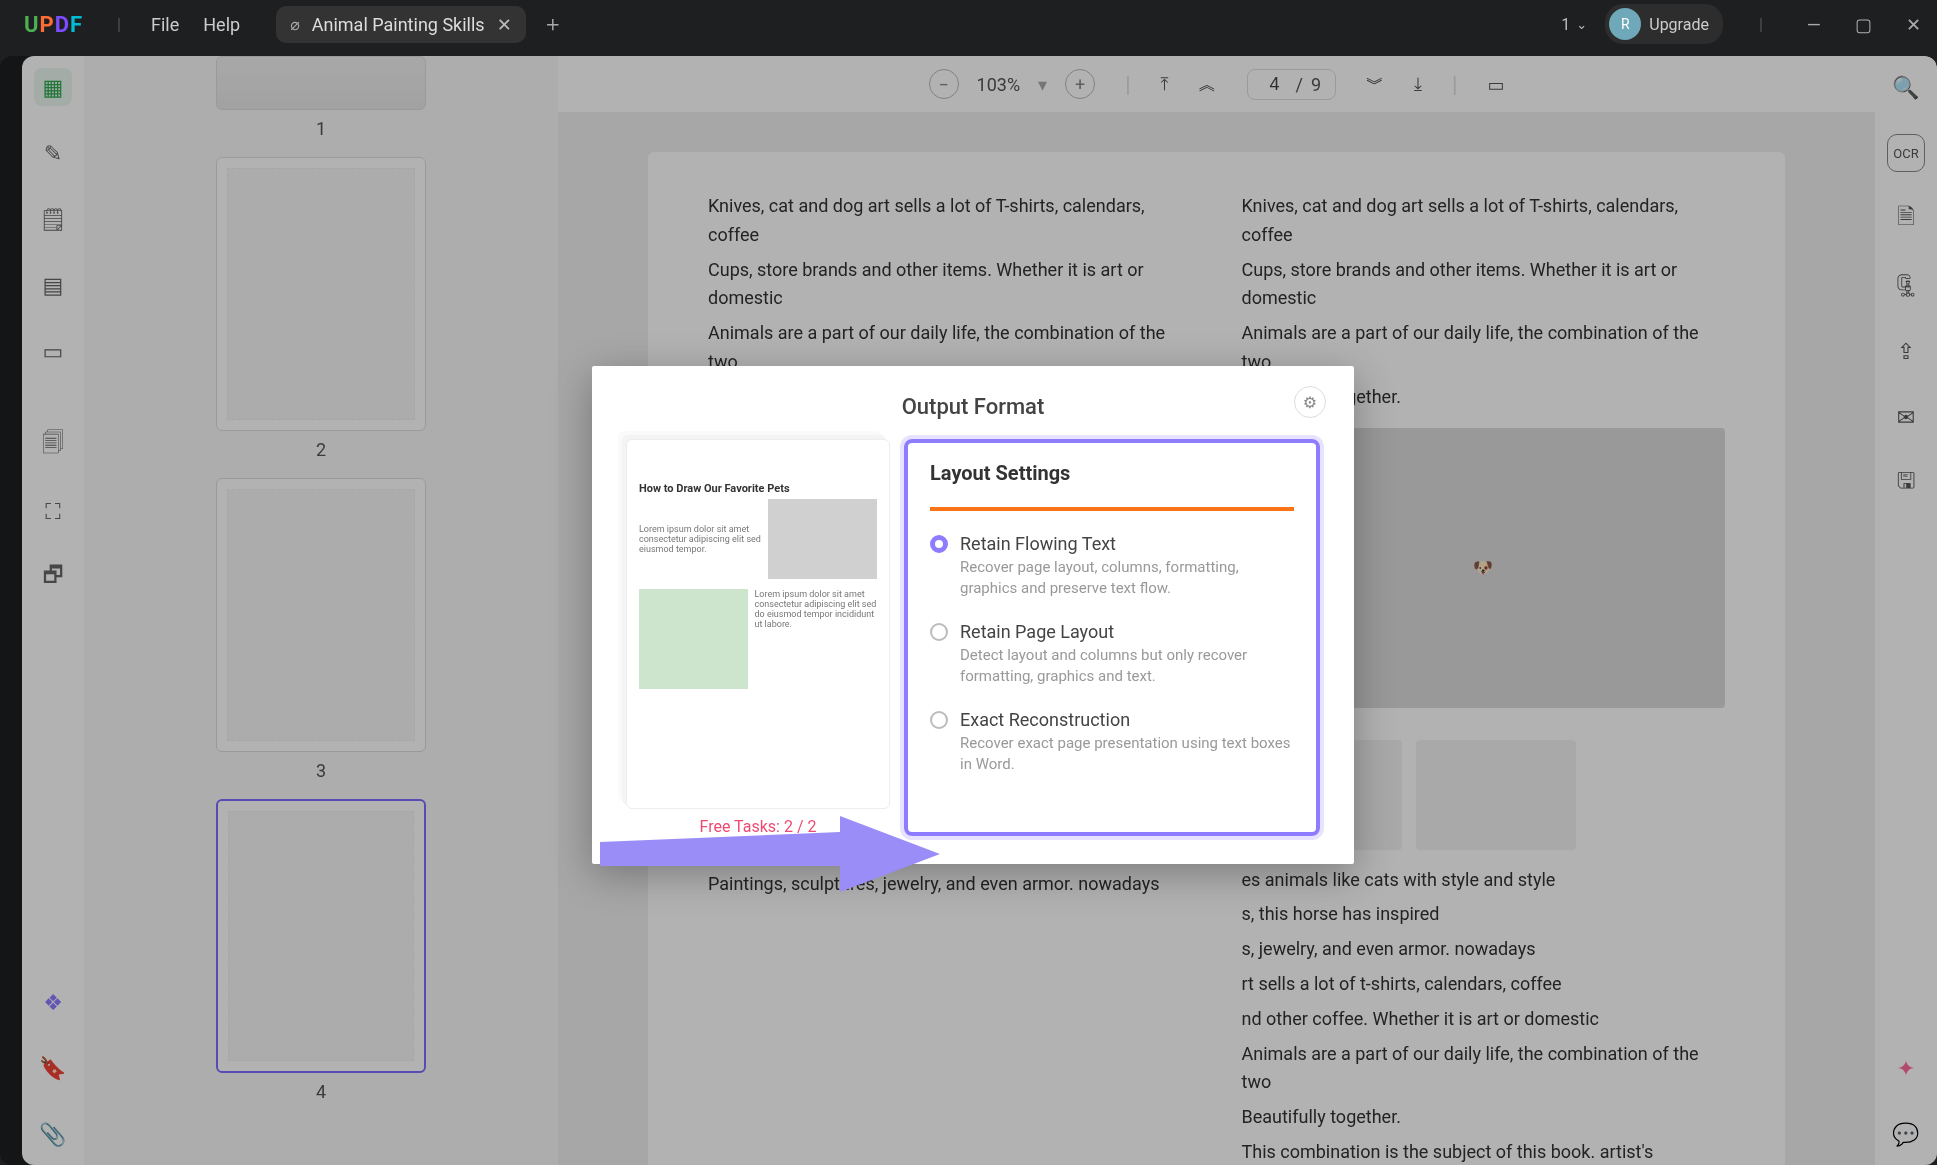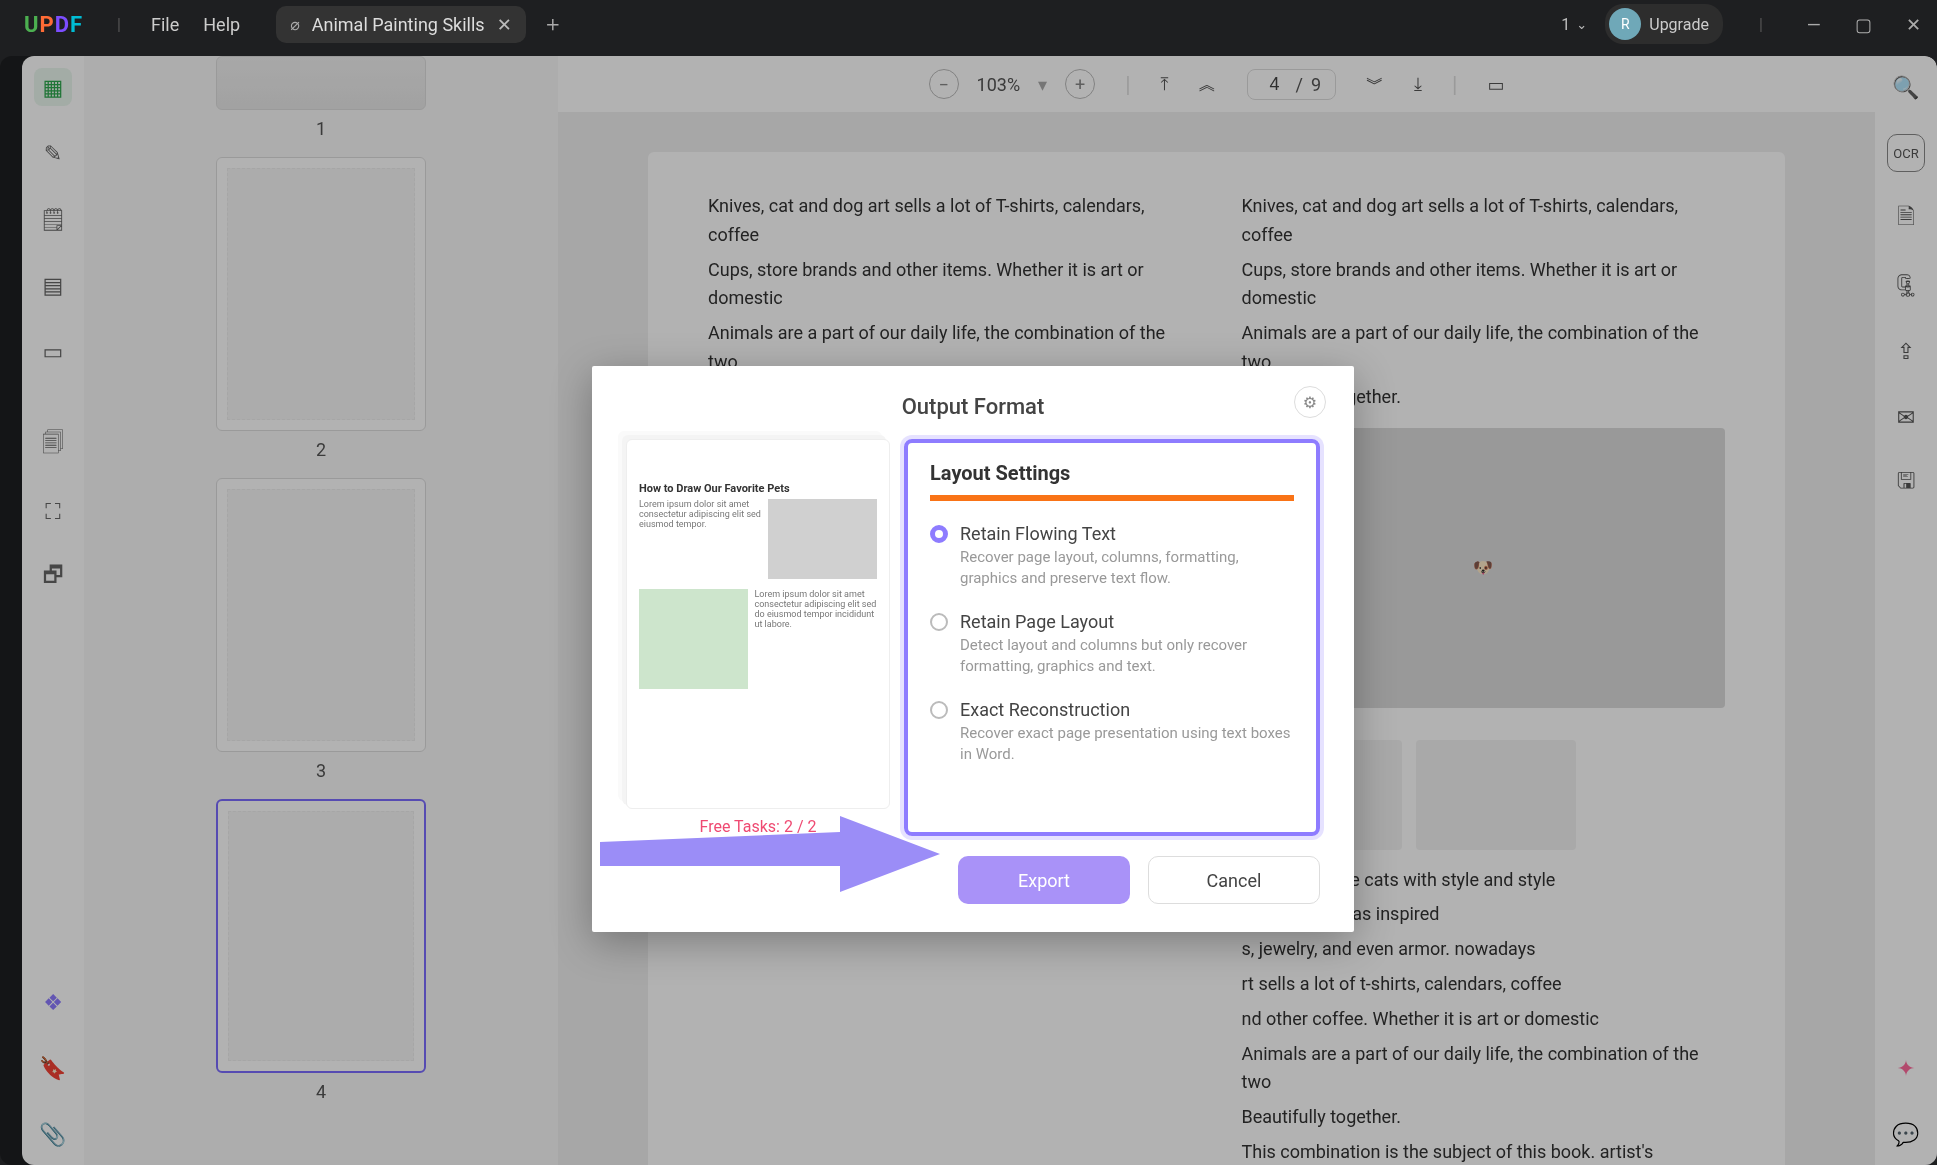--- a/index.html
+++ b/index.html
@@ -50,21 +50,21 @@
   .imgbox.small { height:110px; width:160px; display:inline-block; margin-right:14px; background:#f2f2f2;}
   .overlay { position:absolute; inset:0; background:rgba(0,0,0,0.30); }
   .dialog { position:absolute; left:592px; top:310px; width:762px; border-radius:2px; background:#fff; box-shadow:0 10px 40px rgba(0,0,0,0.3); padding:28px 34px; }
   .dialog h3 { text-align:center; font-size:22px; font-weight:500; color:#444; }
   .gear { position:absolute; right:28px; top:20px; width:32px; height:32px; border-radius:50%; border:1px solid #ddd; display:flex; align-items:center; justify-content:center; color:#888; }
   .dlg-body { display:flex; gap:14px; margin-top:20px; }
   .preview { width:264px; height:370px; background:#fff; border:1px solid #eee; border-radius:6px; position:relative; box-shadow:-4px -4px 0 #f4f4f4, -8px -8px 0 #fafafa; padding:12px; font-size:9px; color:#777; overflow:hidden;}
   .preview .pv-t { font-weight:700; color:#333; font-size:11px; margin:8px 0 4px;}
   .preview .pv-img { background:#d0d0d0; width:100%; }
   .layout-box { flex:1; border:4px solid #8e7cff; border-radius:8px; padding:18px 22px; box-shadow:0 0 0 4px rgba(142,124,255,0.22);}
-  .layout-box h4 { font-size:20px; font-weight:700; color:#333; padding-bottom:10px; border-bottom:6px solid #f97316; margin-bottom:14px;}
+  .layout-box h4 { font-size:20px; font-weight:700; color:#333; padding-bottom:22px; border-bottom:4px solid #f97316; margin-bottom:14px;}
   .opt { display:flex; gap:12px; padding:8px 0 14px; }
   .radio { width:18px; height:18px; border-radius:50%; border:2px solid #bbb; flex-shrink:0; margin-top:2px;}
   .radio.sel { border:5px solid #8e7cff; width:18px; height:18px;}
   .opt-label { font-size:18px; color:#444; }
   .opt-desc { font-size:15px; color:#999; margin-top:3px; line-height:1.4;}
   .free { text-align:center; color:#ef4a72; font-size:16px; margin-top:8px;}
   .dlg-btns { display:flex; justify-content:flex-end; gap:18px; margin-top:20px;}
   .btn { width:172px; height:48px; border-radius:10px; display:flex; align-items:center; justify-content:center; font-size:18px;}
   .btn.primary { background:#a992f8; color:#fff;}
   .btn.secondary { background:#fff; border:1px solid #ddd; color:#444;}
@@ -220,21 +220,21 @@
   <div class="overlay"></div>
 
   <div class="dialog">
     <h3>Output Format</h3>
     <div class="gear">⚙</div>
     <div class="dlg-body">
       <div>
         <div class="preview">
           <div style="height:22px;"></div>
           <div class="pv-t">How to Draw Our Favorite Pets</div>
-          <div style="display:flex;gap:6px;">
+          <div style="display:flex;gap:6px;align-items:center;">
             <div style="flex:1;">Lorem ipsum dolor sit amet consectetur adipiscing elit sed eiusmod tempor.</div>
             <div class="pv-img" style="width:46%;height:80px;"></div>
           </div>
           <div style="display:flex;gap:6px;margin-top:10px;">
             <div class="pv-img" style="width:46%;height:100px;background:#cde5cc;"></div>
             <div style="flex:1;">Lorem ipsum dolor sit amet consectetur adipiscing elit sed do eiusmod tempor incididunt ut labore.</div>
           </div>
         </div>
         <div class="free">Free Tasks: 2 / 2</div>
       </div>
@@ -256,24 +256,20 @@
         </div>
         <div class="opt">
           <div class="radio"></div>
           <div>
             <div class="opt-label">Exact Reconstruction</div>
             <div class="opt-desc">Recover exact page presentation using text boxes in Word.</div>
           </div>
         </div>
       </div>
     </div>
-    <div class="dlg-btns">
-      <div class="btn primary">Export</div>
-      <div class="btn secondary">Cancel</div>
-    </div>
   </div>
 
   <div class="arrow">
     <svg viewBox="0 0 340 80">
         <polygon points="0,28 240,18 240,2 340,40 240,78 240,52 0,52" fill="#9b8df7"></polygon>
       </svg>
   </div>
 
 </div>
 

